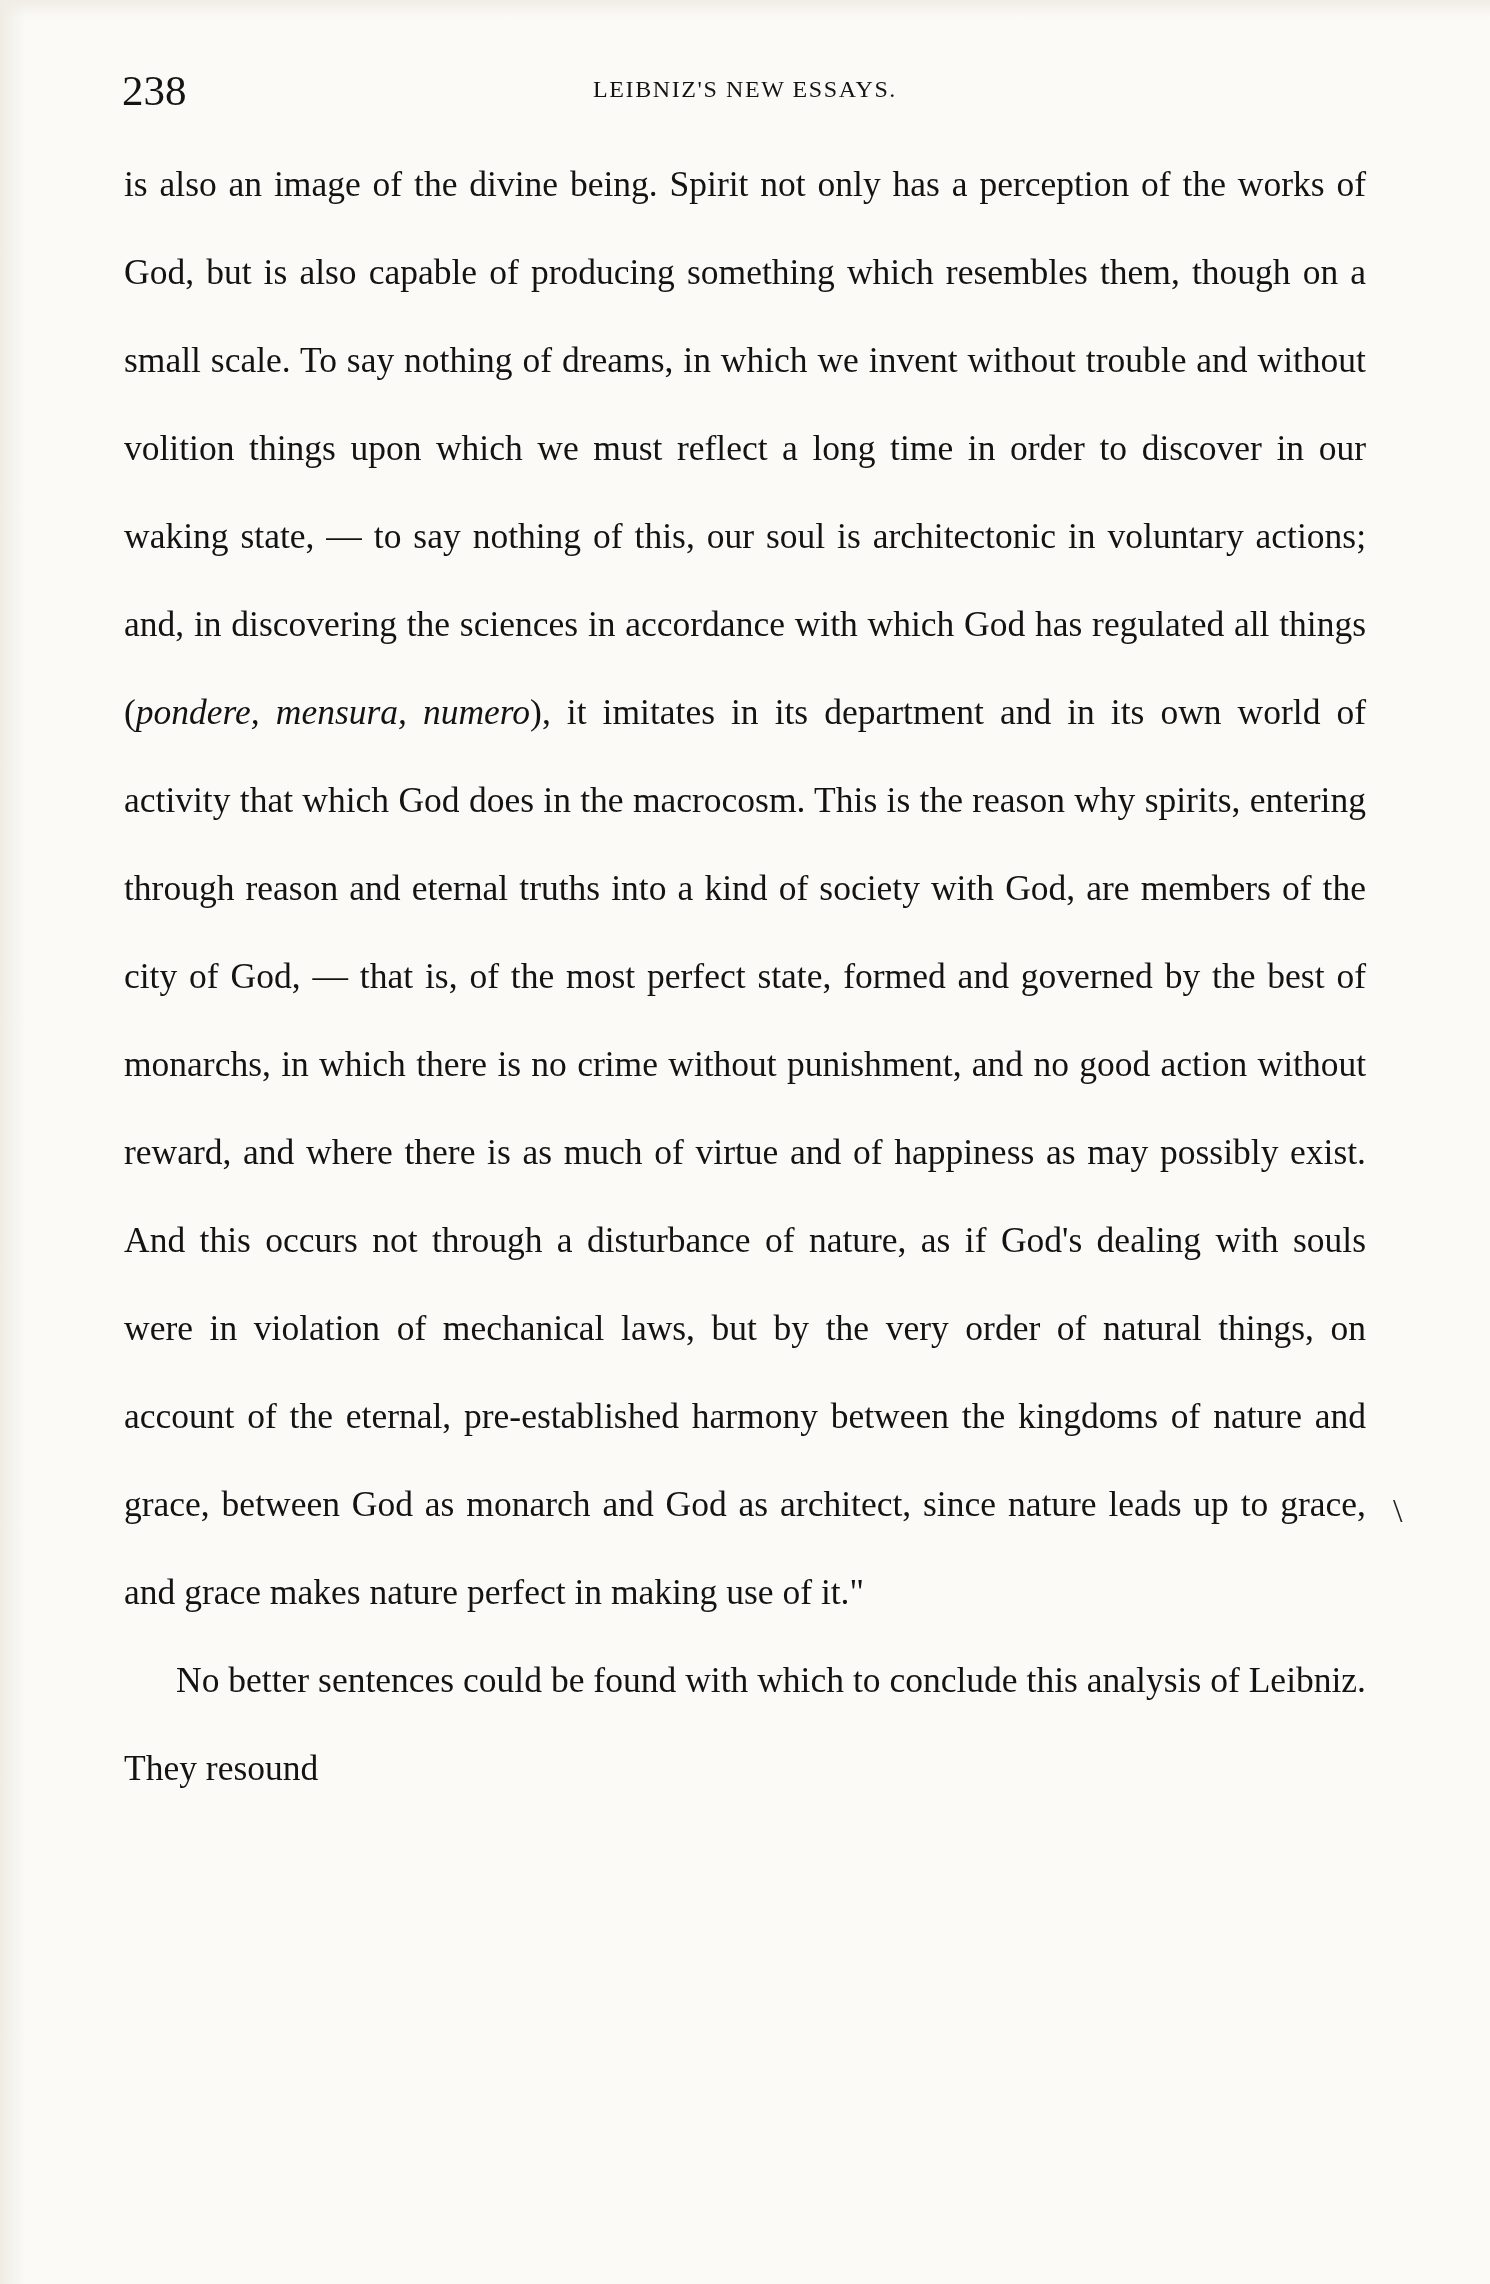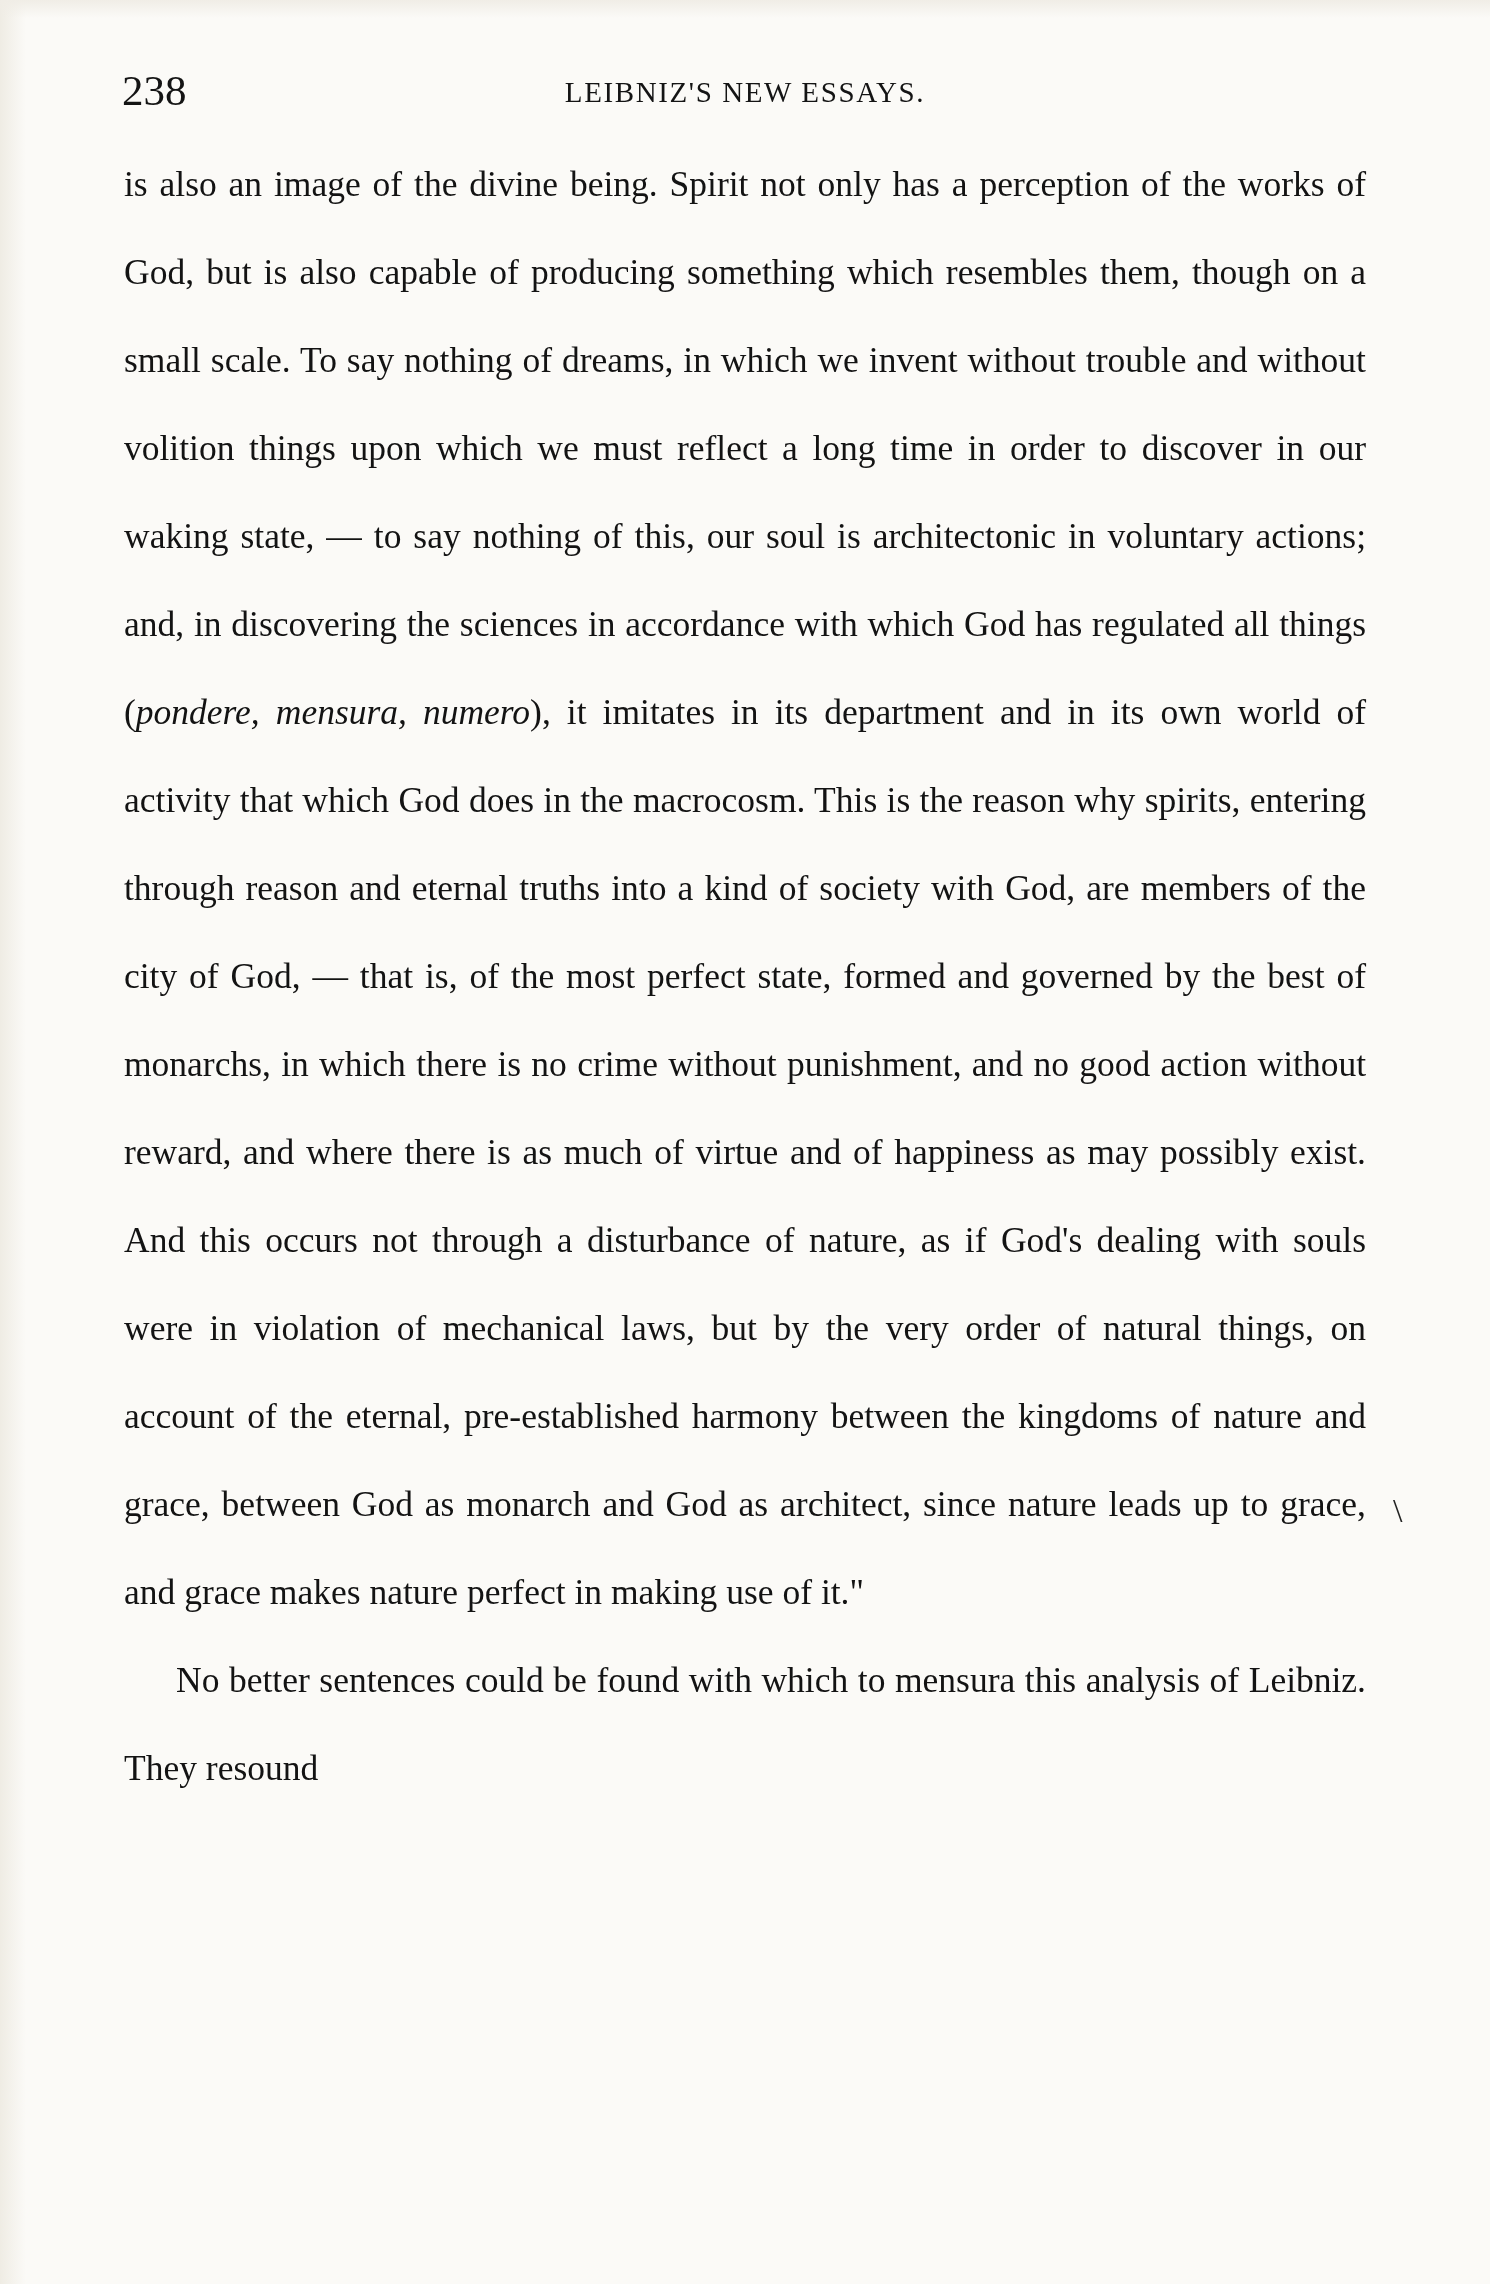--- a/index.html
+++ b/index.html
@@ -36,21 +36,21 @@
     font-family: "Liberation Serif", serif;
     color: #141414;
     letter-spacing: 0px;
   }
   .running-head {
     position: absolute;
     left: 0;
     top: 38px;
     width: 1490px;
     text-align: center;
-    font-size: 29px;
+    font-size: 24px;
     font-family: "Liberation Serif", serif;
     letter-spacing: 1.6px;
     color: #141414;
   }
   .body-block {
     position: absolute;
     left: 124px;
     top: 140px;
     width: 1242px;
   }
@@ -100,17 +100,17 @@
   <div class="edge-left"></div>
   <div class="edge-top"></div>
 
   <div class="header">
     <div class="folio">238</div>
     <div class="running-head">LEIBNIZ'S NEW ESSAYS.</div>
   </div>
 
   <div class="body-block">
     <p class="para"><span>is also an image of the divine being. Spirit not only has a perception of the works of God, but is also capable of producing something which resembles them, though on a small scale. To say nothing of dreams, in which we invent without trouble and without volition things upon which we must reflect a long time in order to discover in our waking state, — to say nothing of this, our soul is architectonic in voluntary actions; and, in discovering the sciences in accordance with which God has regulated all things (</span><span class="italic">pondere, mensura, numero</span><span>), it imitates in its department and in its own world of activity that which God does in the macrocosm. This is the reason why spirits, entering through reason and eternal truths into a kind of society with God, are members of the city of God, — that is, of the most perfect state, formed and governed by the best of monarchs, in which there is no crime without punishment, and no good action without reward, and where there is as much of virtue and of happiness as may possibly exist. And this occurs not through a disturbance of nature, as if God's dealing with souls were in violation of mechanical laws, but by the very order of natural things, on account of the eternal, pre-established harmony between the kingdoms of nature and grace, between God as monarch and God as architect, since nature leads up to grace, and grace makes nature perfect in making use of it."</span></p>
-    <p class="para indent">No better sentences could be found with which to mensura this analysis of Leibniz. They resound</p>
+    <p class="para indent">No better sentences could be found with which to conclude this analysis of Leibniz. They resound</p>
   </div>
 
   <div class="tick">\</div>
 </div>
 
 </body></html>

